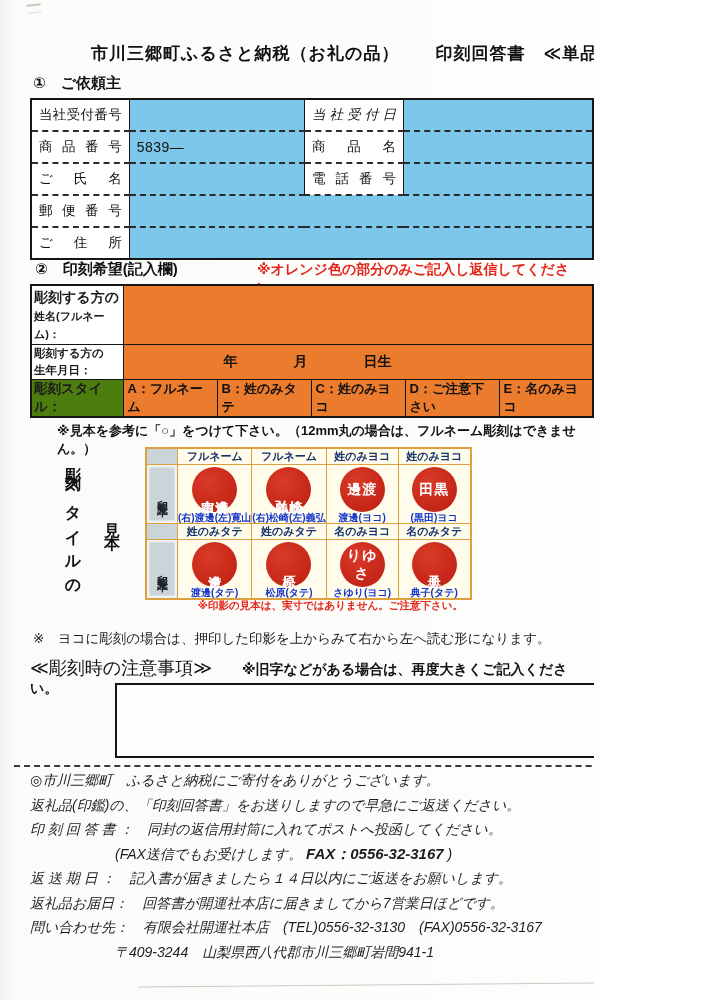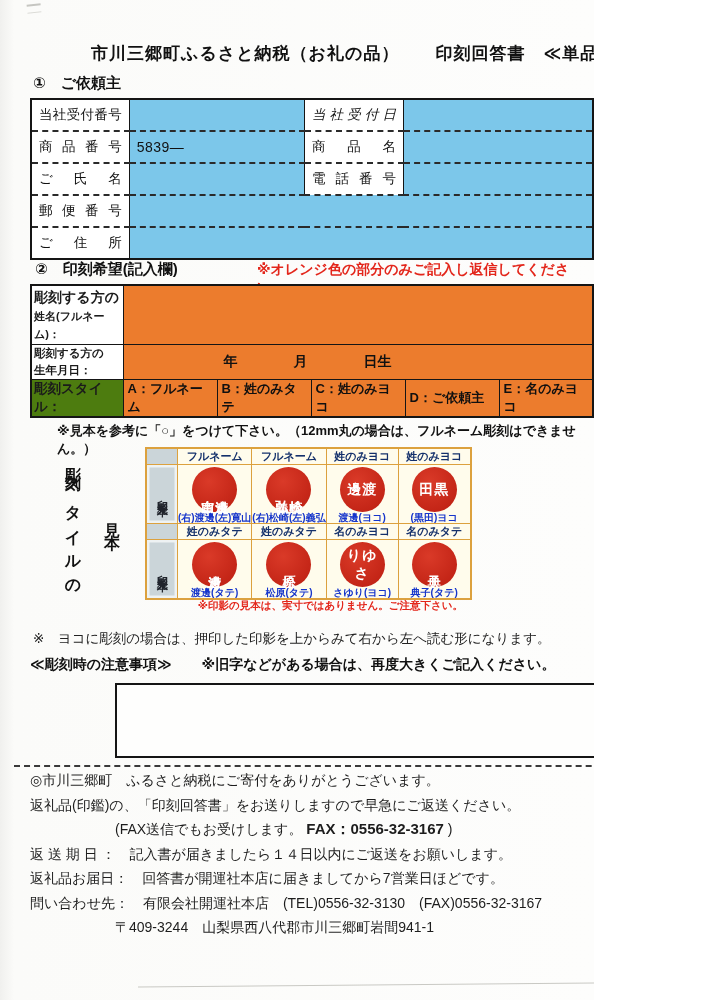--- a/index.html
+++ b/index.html
@@ -60,28 +60,28 @@
     background:radial-gradient(circle at 38% 32%,#da3a28,#bb1d10);
     display:flex;flex-direction:row-reverse;align-items:center;justify-content:center;color:#fff;}
   .scol{writing-mode:vertical-rl;text-orientation:upright;font-size:13px;font-weight:bold;line-height:1;}
   .scol+.scol{margin-right:1px;}
   .shoriz{font-size:14px;font-weight:bold;letter-spacing:1px;}
   .scaption{font-size:10px;font-weight:bold;color:#1635cb;line-height:11px;white-space:nowrap;}
   .disclaimer{top:599px;left:145px;width:318px;text-align:right;font-size:10.5px;font-weight:bold;color:#e3261b;}
 
   .yoko-note{top:630px;left:33px;font-size:13.5px;color:#222;}
   .caution-row{top:656px;left:30px;font-size:14px;}
-  .caution-head{font-size:14px;font-weight:bold;color:#111;margin-right:12px;}
+  .caution-head{font-size:18px;font-weight:normal;color:#111;margin-right:12px;}
   .caution-note{font-size:14px;font-weight:bold;color:#111;margin-left:14px;}
   .notes-box{top:683px;left:115px;width:543px;height:71px;border:2.5px solid #151515;background:#fefefd;}
   .divider{top:765px;left:14px;width:688px;border-top:2px dashed #3a3a3a;height:0;}
 
   
   .footer{top:771px;left:30px;width:670px;font-size:14px;color:#1d1d1d;}
-  .fline{margin-bottom:6.5px;line-height:18px;white-space:nowrap;}
+  .fline{margin-bottom:6.5px;line-height:18px;white-space:nowrap;font-style:italic;}
   .indent{padding-left:85px;}
   .faxnum{font-weight:bold;font-size:15px;}
   .gap{display:inline-block;width:10px;}
 
   .scanline{top:984px;left:138px;width:588px;border-top:1.5px solid #c9c9c4;transform:rotate(-0.5deg);}
   .corner-artifact{top:4px;left:27px;width:14px;height:6px;border-top:2px solid #b9b9b4;border-bottom:1px solid #d4d4cf;transform:rotate(-6deg);opacity:.8;}
 </style>
 </head>
 <body>
 
@@ -168,21 +168,21 @@
         <div>彫刻する方の</div>
         <div>生年月日：</div>
       </td>
       <td class="orange birth" colspan="5"><span>年　　　　月　　　　日生</span></td>
     </tr>
     <tr class="r3">
       <td class="stylelbl">彫刻スタイル：</td>
       <td class="orange opt">A：フルネーム</td>
       <td class="orange opt">B：姓のみタテ</td>
       <td class="orange opt">C：姓のみヨコ</td>
-      <td class="orange opt">D：ご依頼主</td>
+      <td class="orange opt">D：ご注意下さい</td>
       <td class="orange opt">E：名のみヨコ</td>
     </tr>
   </tbody>
     </table>
 
   <div class="abs circle-note">※見本を参考に「○」をつけて下さい。（12mm丸の場合は、フルネーム彫刻はできません。）</div>
 
   <div class="abs side-main">彫刻スタイルの</div>
   <div class="abs side-sub">見本</div>
 
@@ -270,20 +270,24 @@
     <span class="caution-note">※旧字などがある場合は、再度大きくご記入ください。</span>
   </div>
 
   <div class="abs notes-box"></div>
 
   <div class="abs divider"></div>
 
   <div class="abs footer">
     <div class="fline">◎市川三郷町　ふるさと納税にご寄付をありがとうございます。</div>
     <div class="fline">返礼品(印鑑)の、「印刻回答書」をお送りしますので早急にご返送ください。</div>
+    <div class="fline">
+      <span>印 刻 回 答 書 ：</span><span class="gap"></span>
+      <span>同封の返信用封筒に入れてポストへ投函してください。</span>
+    </div>
     <div class="fline indent">
       <span>(FAX送信でもお受けします。</span>
       <span class="faxnum">FAX：0556-32-3167</span>
       <span>)</span>
     </div>
     <div class="fline">
       <span>返 送 期 日 ：</span><span class="gap"></span>
       <span>記入書が届きましたら１４日以内にご返送をお願いします。</span>
     </div>
     <div class="fline">

